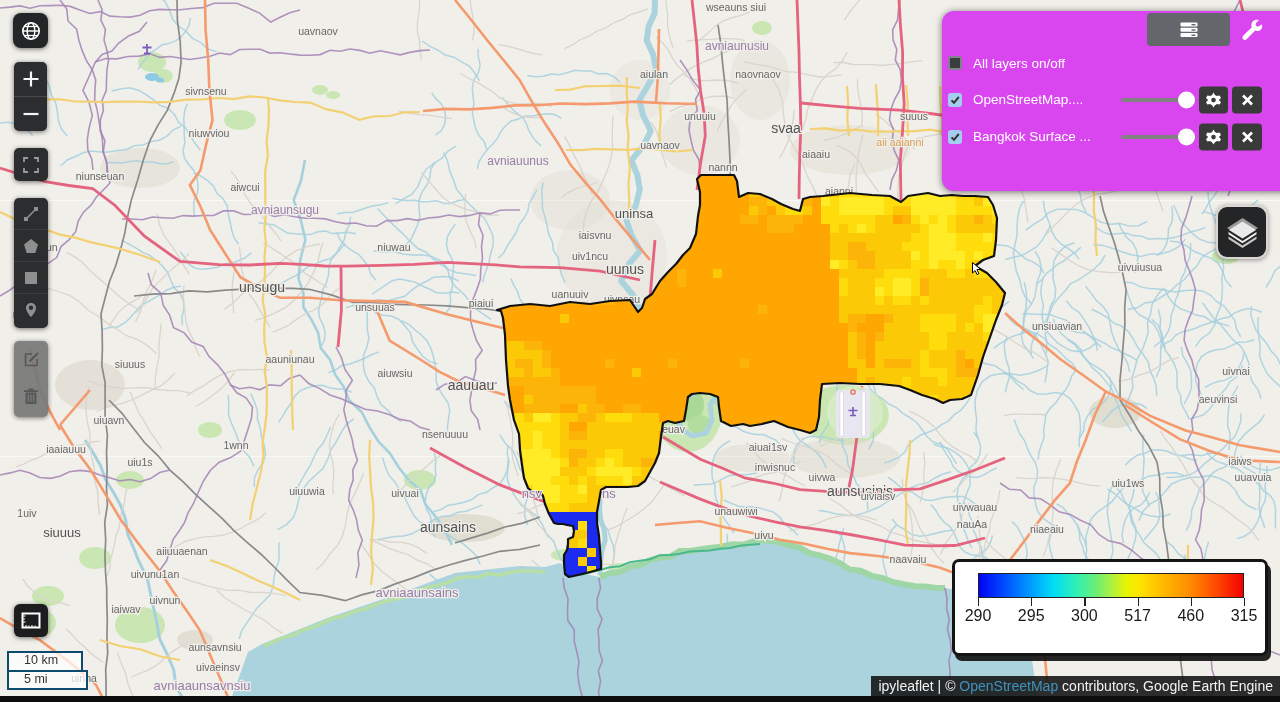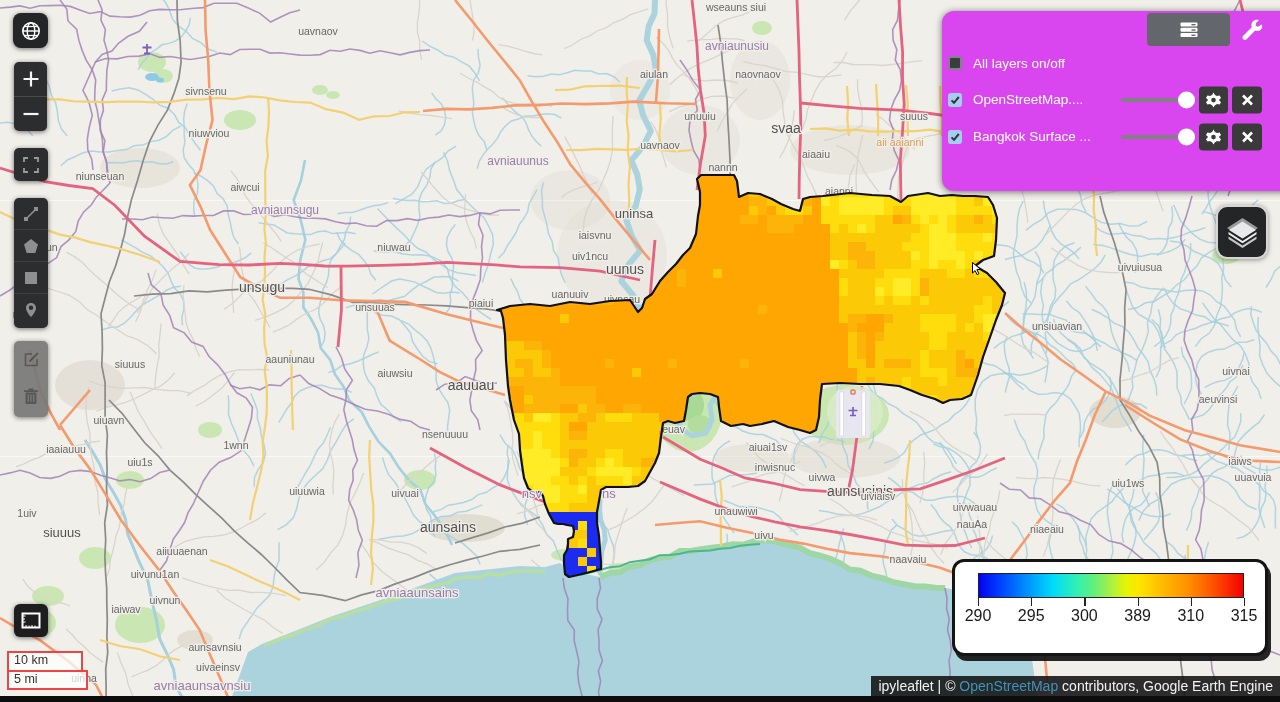--- a/index.html
+++ b/index.html
@@ -10,36 +10,36 @@
 .zoomc .zi{height:34px;display:flex;align-items:center;justify-content:center;font-size:24px;font-weight:400;color:#f2f2f2}
 .zoomc .sep{height:1px;background:#4a4a4a}
 .fsc{left:14px;top:148px;width:34px;height:33px;display:flex;align-items:center;justify-content:center}
 .drawbar{left:14px;top:198px;width:34px;height:130px}
 .drawbar .cell{height:32px;display:flex;align-items:center;justify-content:center;border-bottom:1px solid #3c3e40}
 .drawbar .cell:last-child{border-bottom:none}
 .editbar{left:14px;top:341px;width:34px;height:76px;background:#787878;opacity:0.92}
 .editbar .cell{height:37px;display:flex;align-items:center;justify-content:center}
 .shotbtn{left:14px;top:604px;width:34px;height:33px;border-radius:6px;background:#1d1d1f;display:flex;align-items:center;justify-content:center}
 .scale{position:absolute;left:7px;top:651px;font-size:12.5px;color:#333}
-.scale .ln{background:rgba(255,255,255,0.72);border:2px solid #ef4444;padding:0 5px;line-height:15px}
+.scale .ln{background:rgba(255,255,255,0.72);border:2px solid #0c4a6e;padding:0 15px;line-height:15px}
 .scale .km{width:76px;height:19px;border-bottom:none}
 .scale .mi{width:81px;height:20px}
 .lpanel{position:absolute;left:942px;top:11px;width:362px;height:180px;background:#d946ef;border-radius:12px;box-shadow:0 1px 7px rgba(0,0,0,0.55)}
 .srvbtn{position:absolute;left:205px;top:2px;width:83px;height:33px;background:#63666a;border-radius:4px;display:flex;align-items:center;justify-content:center}
 .wrench{position:absolute;left:293px;top:3px;width:33px;height:31px;display:flex;align-items:center;justify-content:center}
 .lrow{position:absolute;left:0;width:100%;height:28px;display:flex;align-items:center}
 .cb{width:14px;height:14px;margin-left:6px;border-radius:3px}
 .cb.on{background:#a5cdf2;display:flex;align-items:center;justify-content:center}
 .cb.off{background:#3a3d40;border:2px solid #80838a}
 .ltxt{color:#fff;font-size:13.5px;margin-left:11px;white-space:nowrap}
 .slider{position:absolute;left:179px;width:75px;height:4px;background:#818181;border-radius:2px;top:50%;margin-top:-2px}
 .knob{position:absolute;right:1px;top:50%;width:17px;height:17px;border-radius:50%;background:#fff;transform:translateY(-50%)}
 .sqbtn{position:absolute;width:29px;height:27px;background:#3a3a3a;border-radius:4px;display:flex;align-items:center;justify-content:center;top:50%;transform:translateY(-50%)}
 .laybtn{position:absolute;left:1216px;top:205px;width:52px;height:54px;background:#242527;border:2px solid #d8d6d2;border-radius:11px;display:flex;align-items:center;justify-content:center;box-shadow:0 1px 5px rgba(0,0,0,0.4)}
-.legend{position:absolute;left:952px;top:559px;width:316px;height:97px;background:#fff;border:3px solid #141414;border-radius:12px;box-shadow:3px 5px 0 rgba(20,20,20,0.92)}
+.legend{position:absolute;left:952px;top:559px;width:316px;height:97px;background:#fff;border:3px solid #141414;border-radius:7px;box-shadow:3px 5px 0 rgba(20,20,20,0.92)}
 .gbar{position:absolute;left:23px;top:11px;width:266px;height:25px;border:1px solid #222;background:linear-gradient(90deg,#0202f2 0%,#0040ff 8%,#0090ff 18%,#00dcf8 28%,#30f0b4 37%,#68ee78 44%,#aaf044 50%,#e8f400 56%,#ffe400 61%,#ffb800 70%,#ff8c00 80%,#ff4800 90%,#f40000 100%)}
 .tick{position:absolute;top:36px;width:1.2px;height:8px;background:#222}
 .tlab{position:absolute;top:45px;font-size:16px;color:#1a1a1a;transform:translateX(-50%)}
 .ttitle{position:absolute;top:64.5px;width:100%;text-align:center;font-size:16px;color:#1a1a1a}
 .attrib{position:absolute;right:0px;top:676px;height:20px;background:rgba(17,17,17,0.88);color:#f2f2f2;font-size:14px;line-height:20px;padding:0 7px;white-space:nowrap}
 .attrib a{color:#4191bb;text-decoration:none}
 .botbar{position:absolute;left:0;top:696px;width:1280px;height:6px;background:#0d0d0d}
 
 </style></head><body>
 <div id="map">
@@ -1390,19 +1390,19 @@
   </div>
 <div class="legend">
     <div class="gbar"></div>
     <div class="tick" style="left:23.0px"></div>
     <div class="tlab" style="left:23.0px">290</div>
     <div class="tick" style="left:76.2px"></div>
     <div class="tlab" style="left:76.2px">295</div>
     <div class="tick" style="left:129.4px"></div>
     <div class="tlab" style="left:129.4px">300</div>
     <div class="tick" style="left:182.6px"></div>
-    <div class="tlab" style="left:182.6px">389</div>
+    <div class="tlab" style="left:182.6px">517</div>
     <div class="tick" style="left:235.8px"></div>
-    <div class="tlab" style="left:235.8px">310</div>
+    <div class="tlab" style="left:235.8px">460</div>
     <div class="tick" style="left:289.0px"></div>
     <div class="tlab" style="left:289.0px">315</div>
   </div>
 <div class="attrib">ipyleaflet | © <a>OpenStreetMap</a> contributors, Google Earth Engine</div>
 <div class="botbar"></div>
 </body></html>

